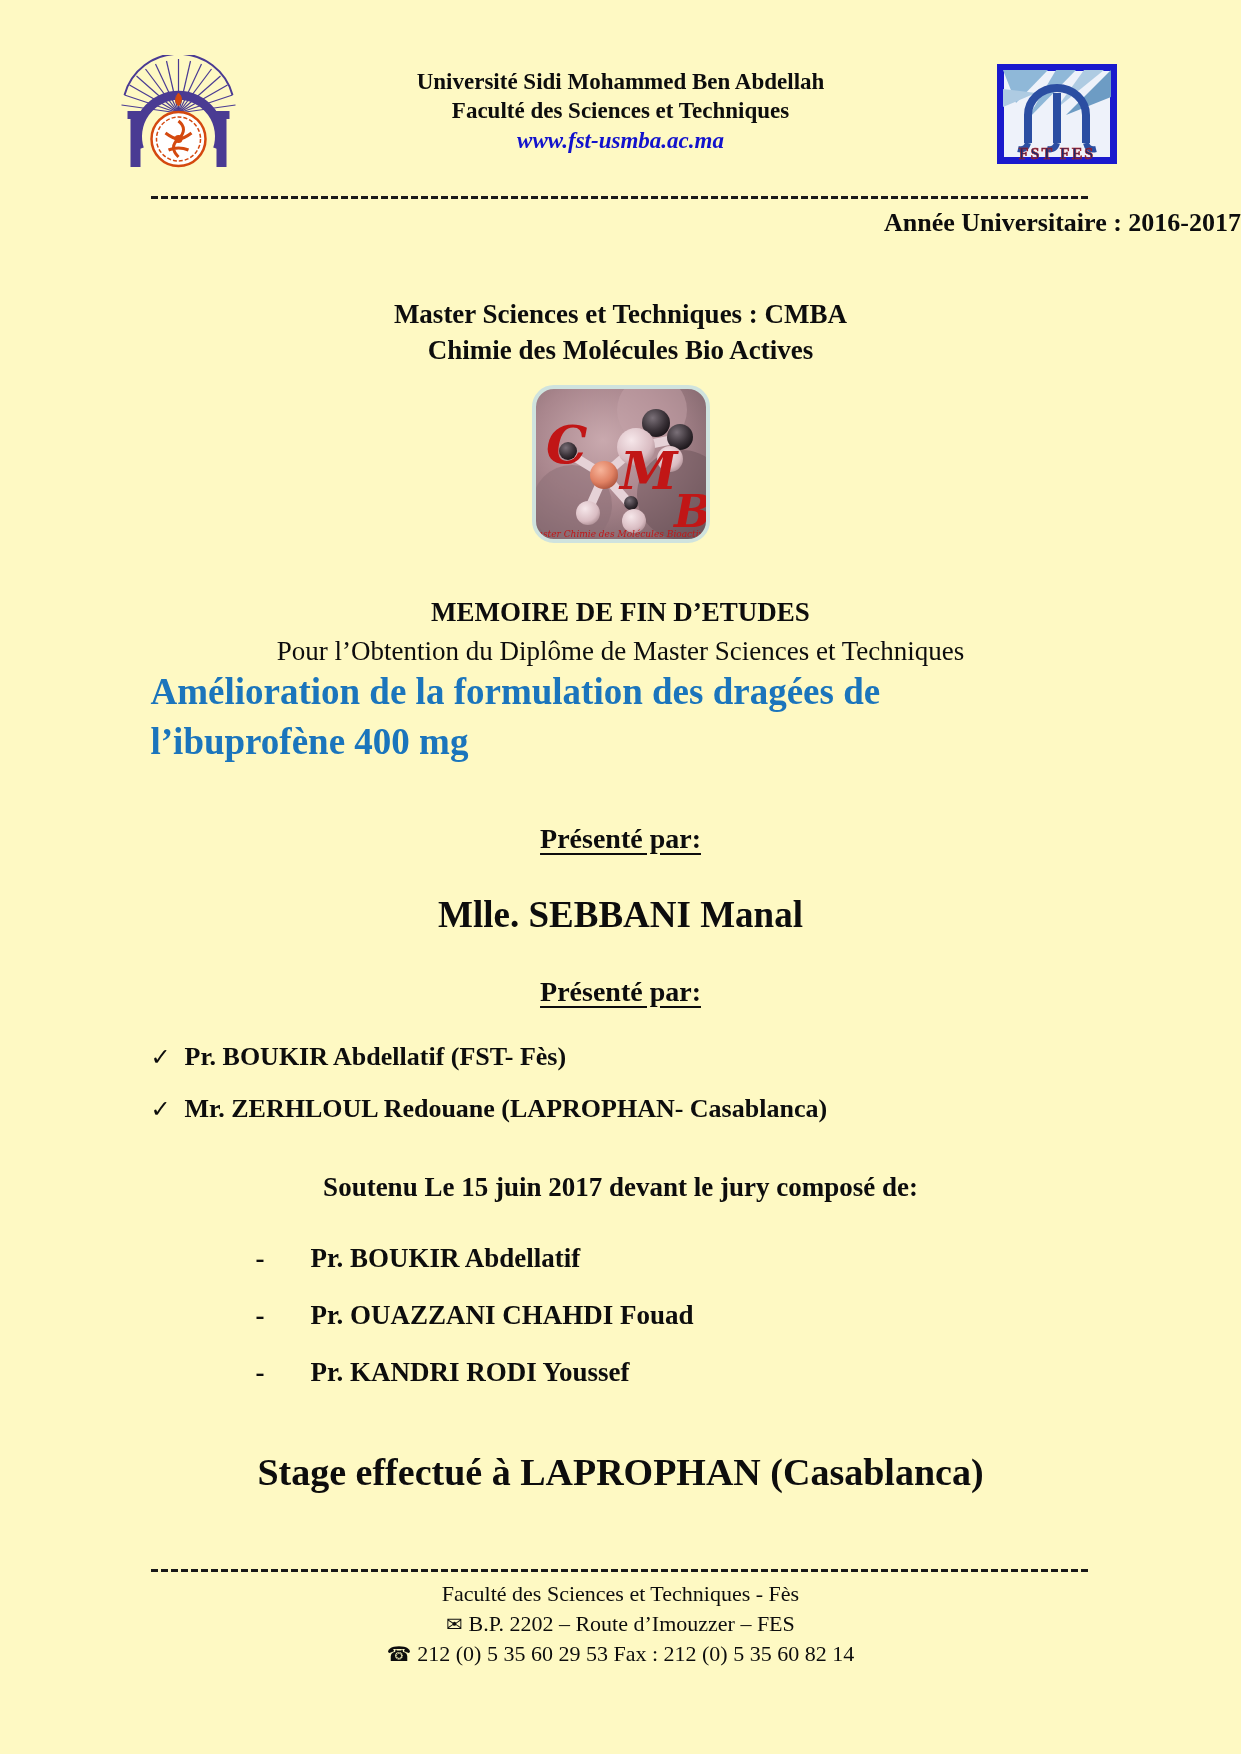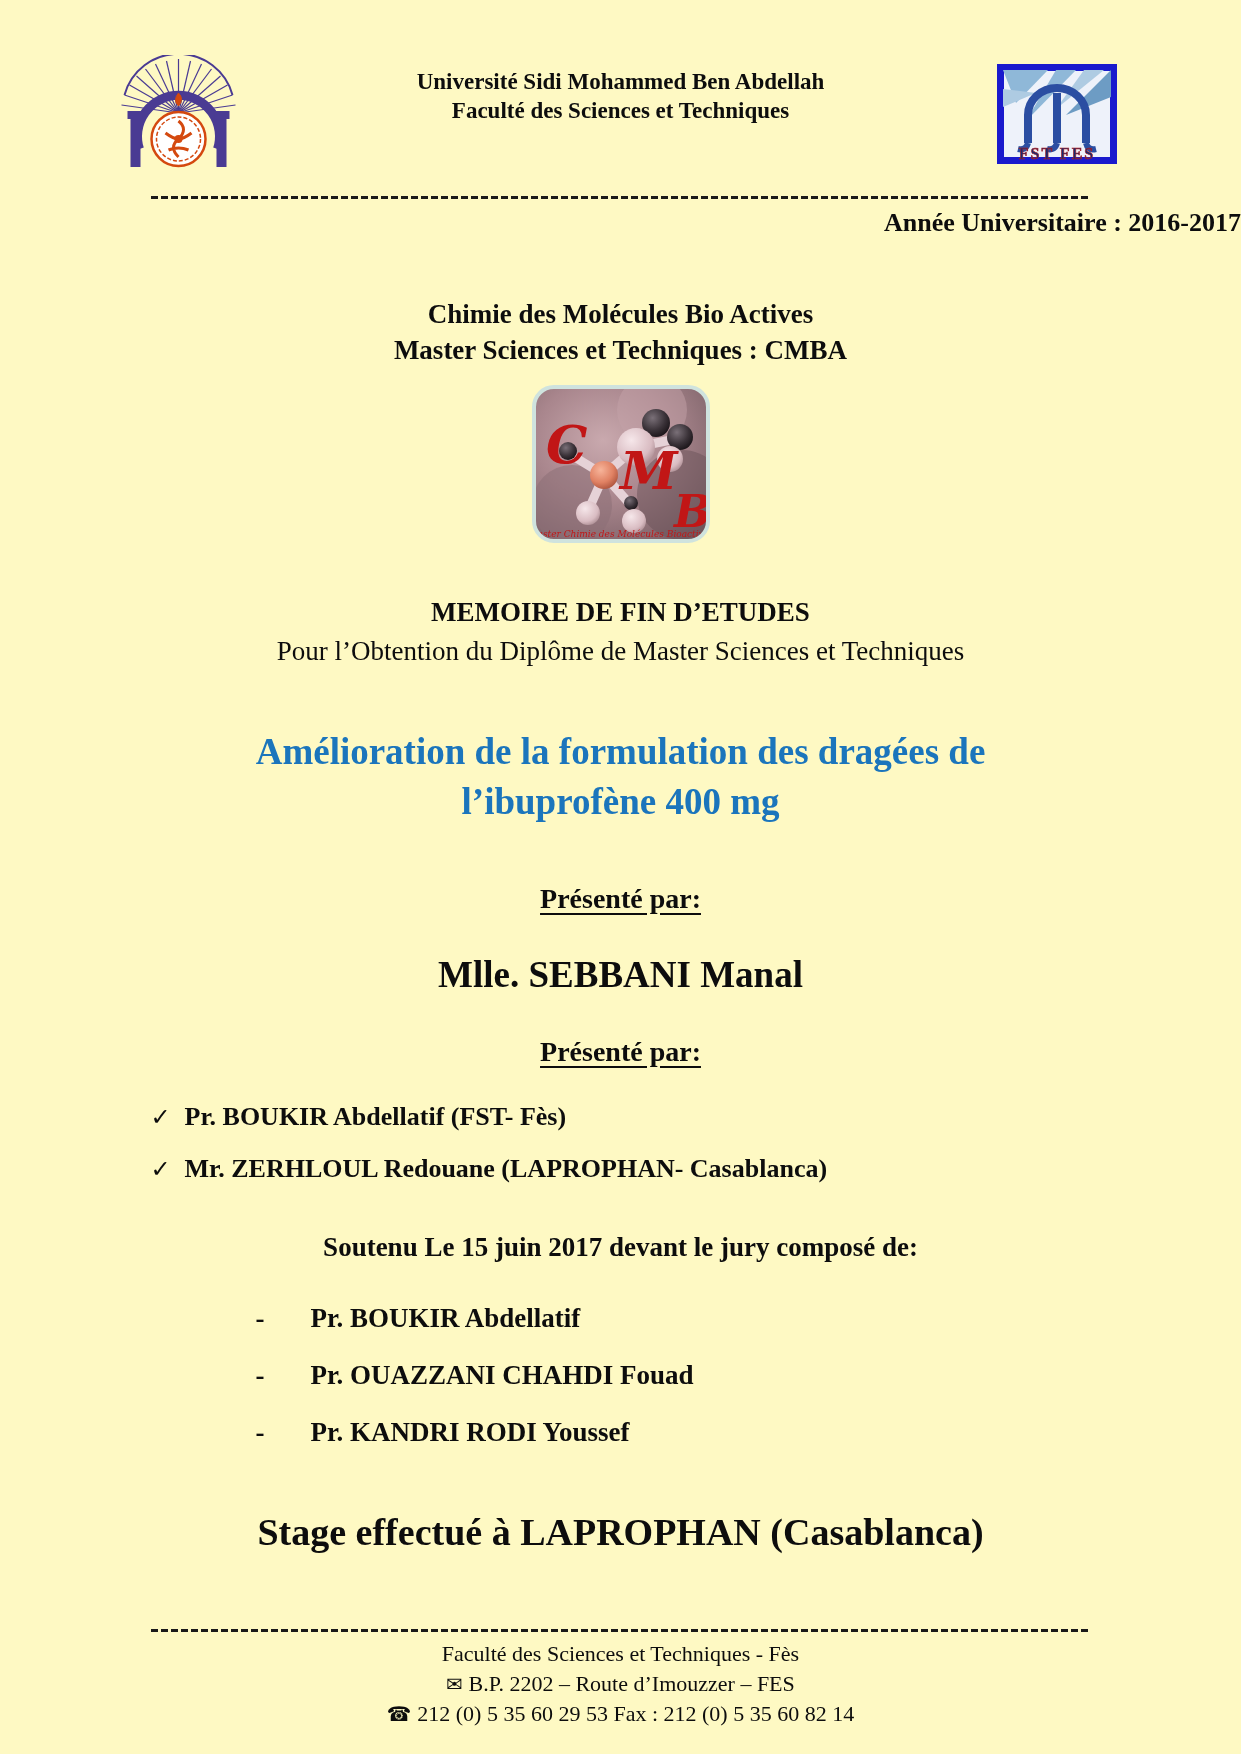--- a/index.html
+++ b/index.html
@@ -25,22 +25,21 @@
     background-size:100% 3px;background-position:center;background-repeat:no-repeat;
   }
   .annee{ text-align:right;font-weight:bold;font-size:26px;margin-top:8px;}
   
   .master-block{text-align:center;margin-top:58px;font-weight:bold;font-size:27px;line-height:1.35;}
   .cmb-logo-wrap{text-align:center;margin-top:16px;}
   
   .memoire-title{text-align:center;font-weight:bold;font-size:27px;margin-top:50px;}
   .memoire-sub{text-align:center;font-size:27px;margin-top:8px;}
   .thesis-title{
-    text-align:center;color:#1b75bc;font-weight:bold;font-size:37px;line-height:1.35;
-    margin-top:60px;
+    color:#1b75bc;font-weight:bold;font-size:37px;line-height:1.35;
   }
   
   .section-label{text-align:center;font-weight:bold;font-size:28px;margin-top:56px;}
   .section-label .ul{text-decoration:underline;text-underline-offset:5px;margin-top:18px;}
   .presented-name{text-align:center;font-weight:bold;font-size:37px;margin-top:38px;}
   .check-list{margin-top:34px;}
   .check-item{display:flex;align-items:baseline;font-weight:bold;font-size:26px;margin-top:22px;}
   .check-glyph{width:34px;flex:0 0 auto;font-family:"DejaVu Sans",sans-serif;font-weight:normal;font-size:24px;}
   .soutenu{text-align:center;font-weight:bold;font-size:27px;margin-top:48px;}
   .jury-list{margin-top:40px;margin-left:105px;}
@@ -91,20 +90,21 @@
         <circle cx="65" cy="84" r="27" fill="#ffffff" stroke="#d4490f" stroke-width="2.5"></circle>
         <circle cx="65" cy="84" r="22" fill="none" stroke="#d4490f" stroke-width="1.5" stroke-dasharray="4 2"></circle>
         <path d="M65 66 q10 8 0 18 q-10 8 0 18 M52 78 q8 6 13 6 M78 78 q-8 6 -13 6 M55 95 q10 -4 20 0" fill="none" stroke="#d4490f" stroke-width="3"></path>
         <circle cx="65" cy="84" r="4" fill="#d4490f"></circle>
       </svg>
     </div>
 
     <div class="header-text">
       <div class="header-line">Université Sidi Mohammed Ben Abdellah</div>
       <div class="header-line">Faculté des Sciences et Techniques</div>
+      <div class="header-link">www.fst-usmba.ac.ma</div>
     </div>
 
     <div class="fst-logo-box">
       <svg width="122" height="102" viewBox="0 0 122 102">
         <rect x="1" y="1" width="120" height="100" fill="#1a1acd"></rect>
         <rect x="7" y="7" width="108" height="88" fill="#eef2fa" stroke="#1a1acd" stroke-width="2"></rect>
         <g fill="#8fb8d8">
           <polygon points="7,7 52,7 20,40"></polygon>
           <polygon points="60,7 80,7 30,58"></polygon>
           <polygon points="115,7 115,34 70,52" fill="#6d9cc4"></polygon>
@@ -118,22 +118,22 @@
       </svg>
     </div>
   </div>
 
   <div class="dashline"></div>
 
   <div class="annee">Année Universitaire : 2016-2017</div>
 
   <div class="content">
     <div class="master-block">
+      <div>Master Sciences et Techniques : CMBA</div>
       <div>Chimie des Molécules Bio Actives</div>
-      <div>Master Sciences et Techniques : CMBA</div>
     </div>
 
     <div class="cmb-logo-wrap">
       <svg width="178" height="158" viewBox="0 0 178 158">
         <defs>
           <clipPath id="rr">
               <rect x="2" y="2" width="174" height="154" rx="20"></rect>
             </clipPath>
           <radialGradient id="bgGrad" cx="40%" cy="35%" r="85%">
             <stop offset="0%" stop-color="#c9a9ae"></stop>

